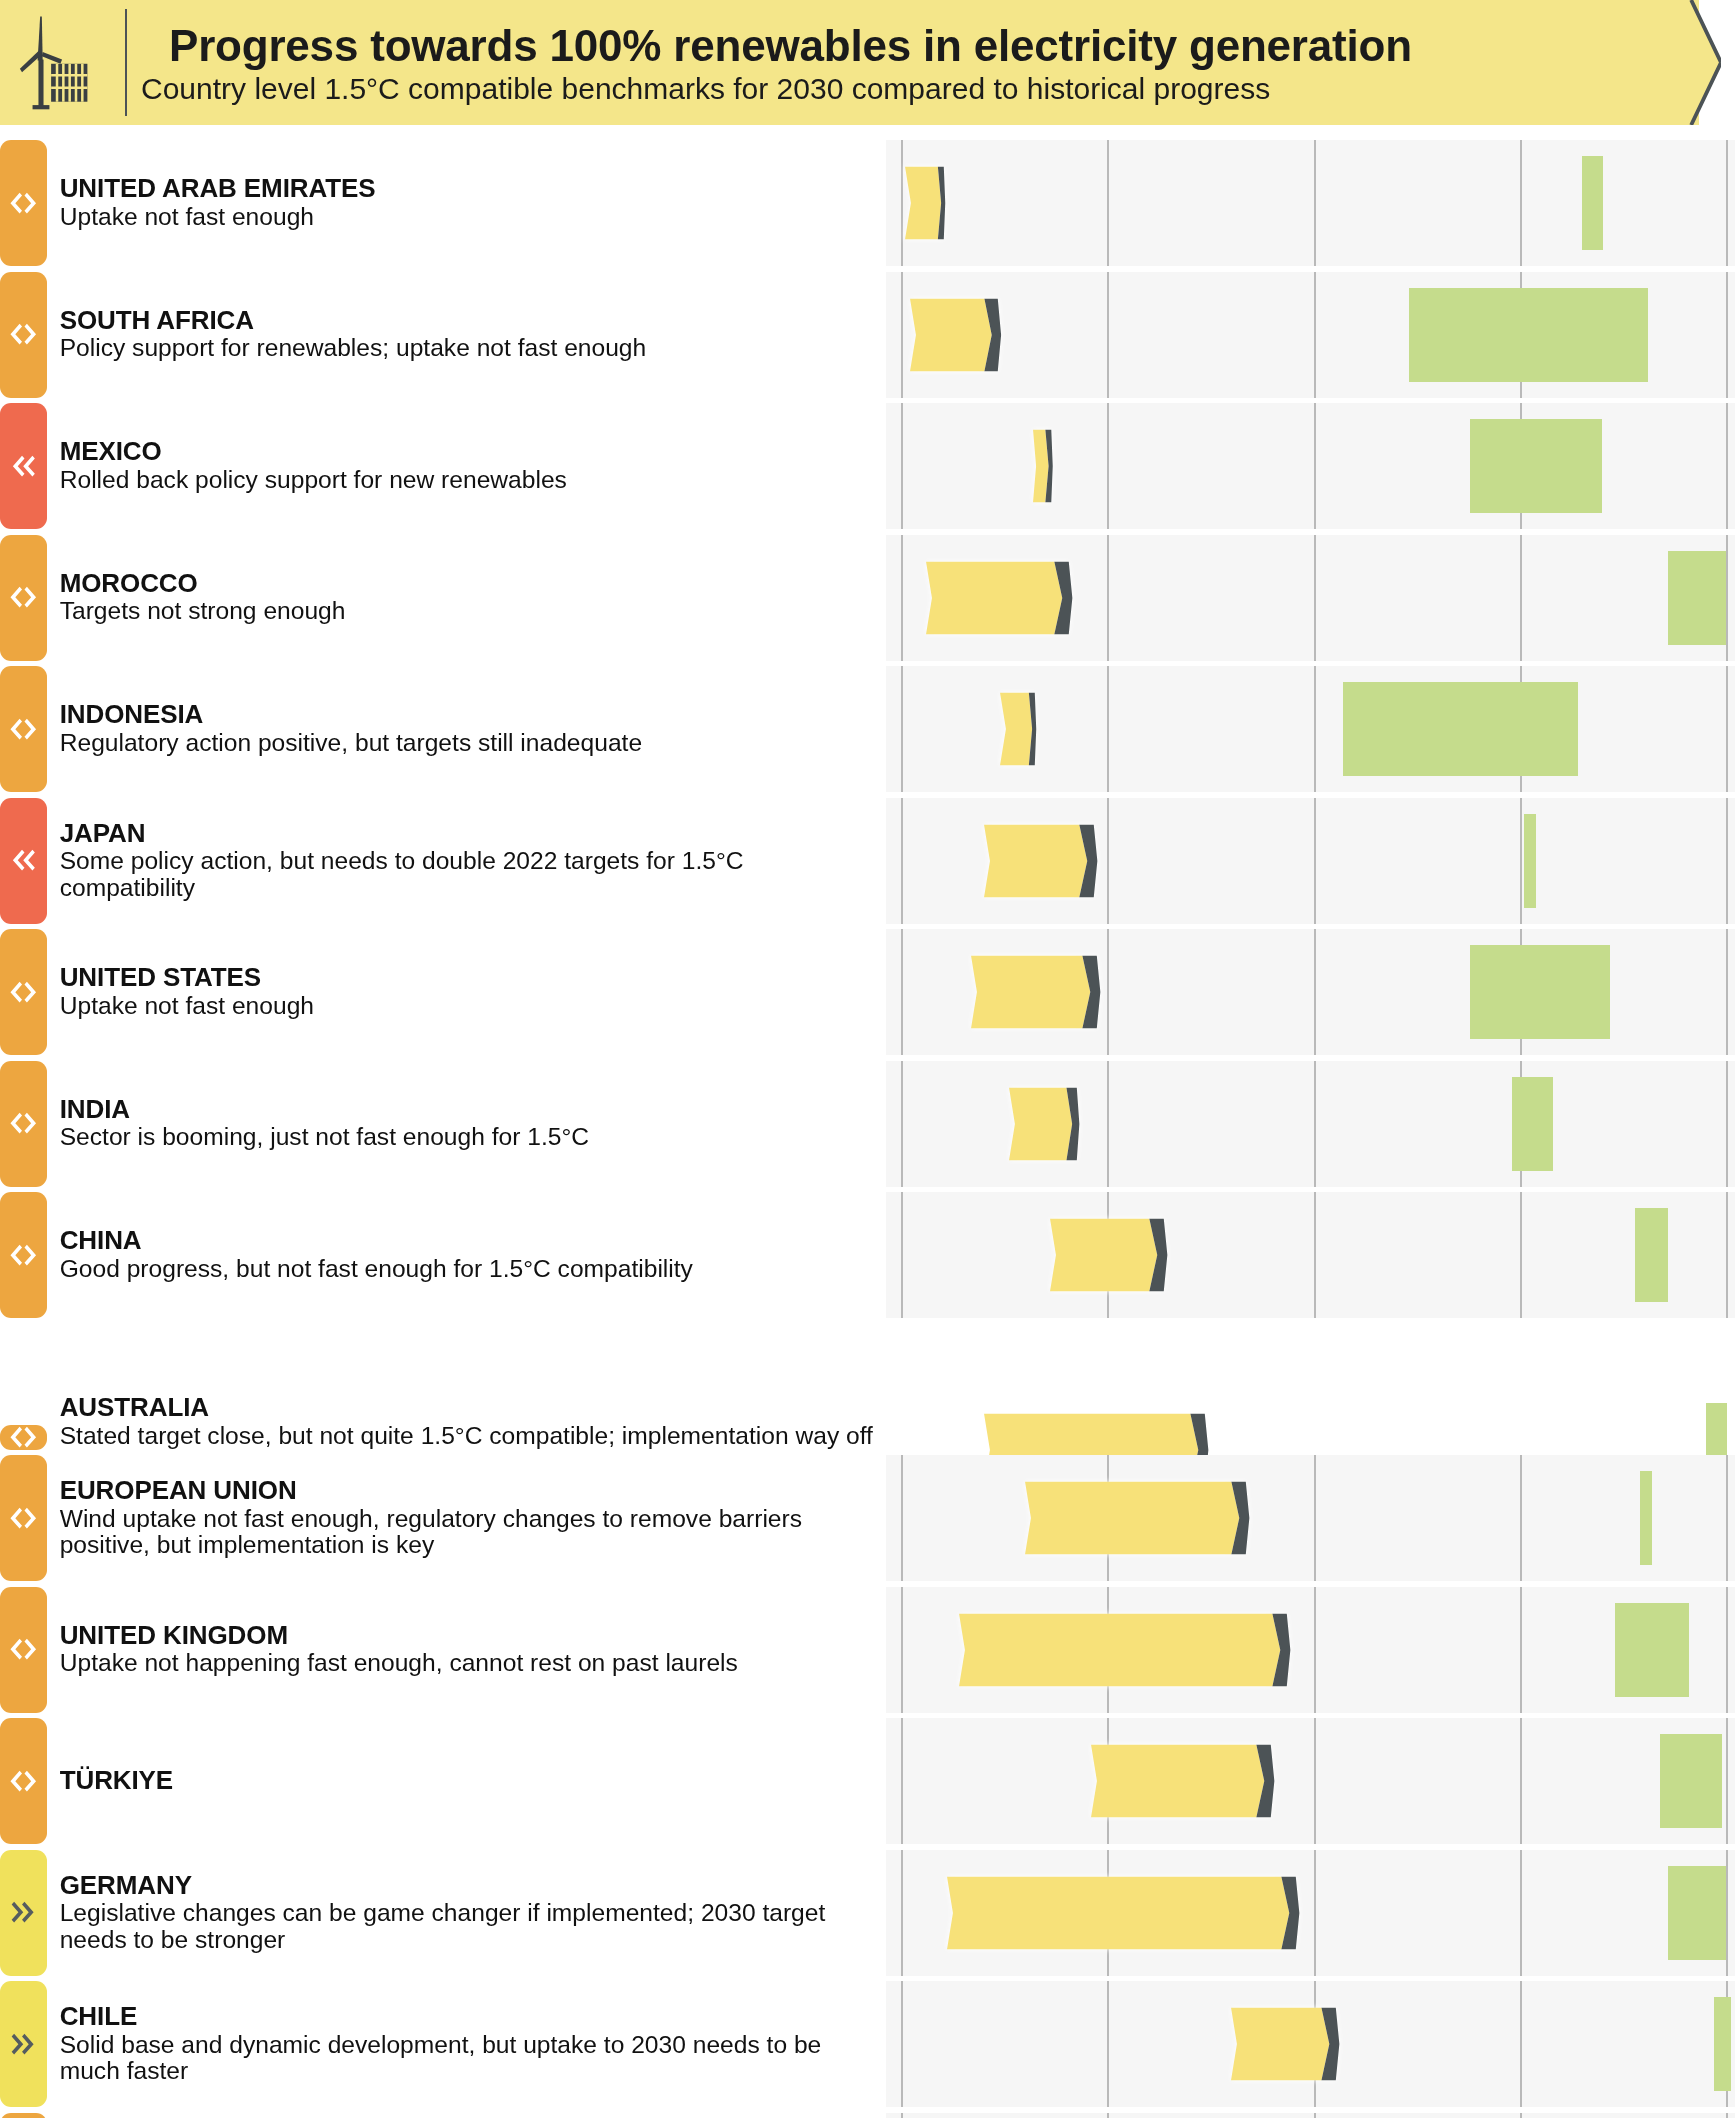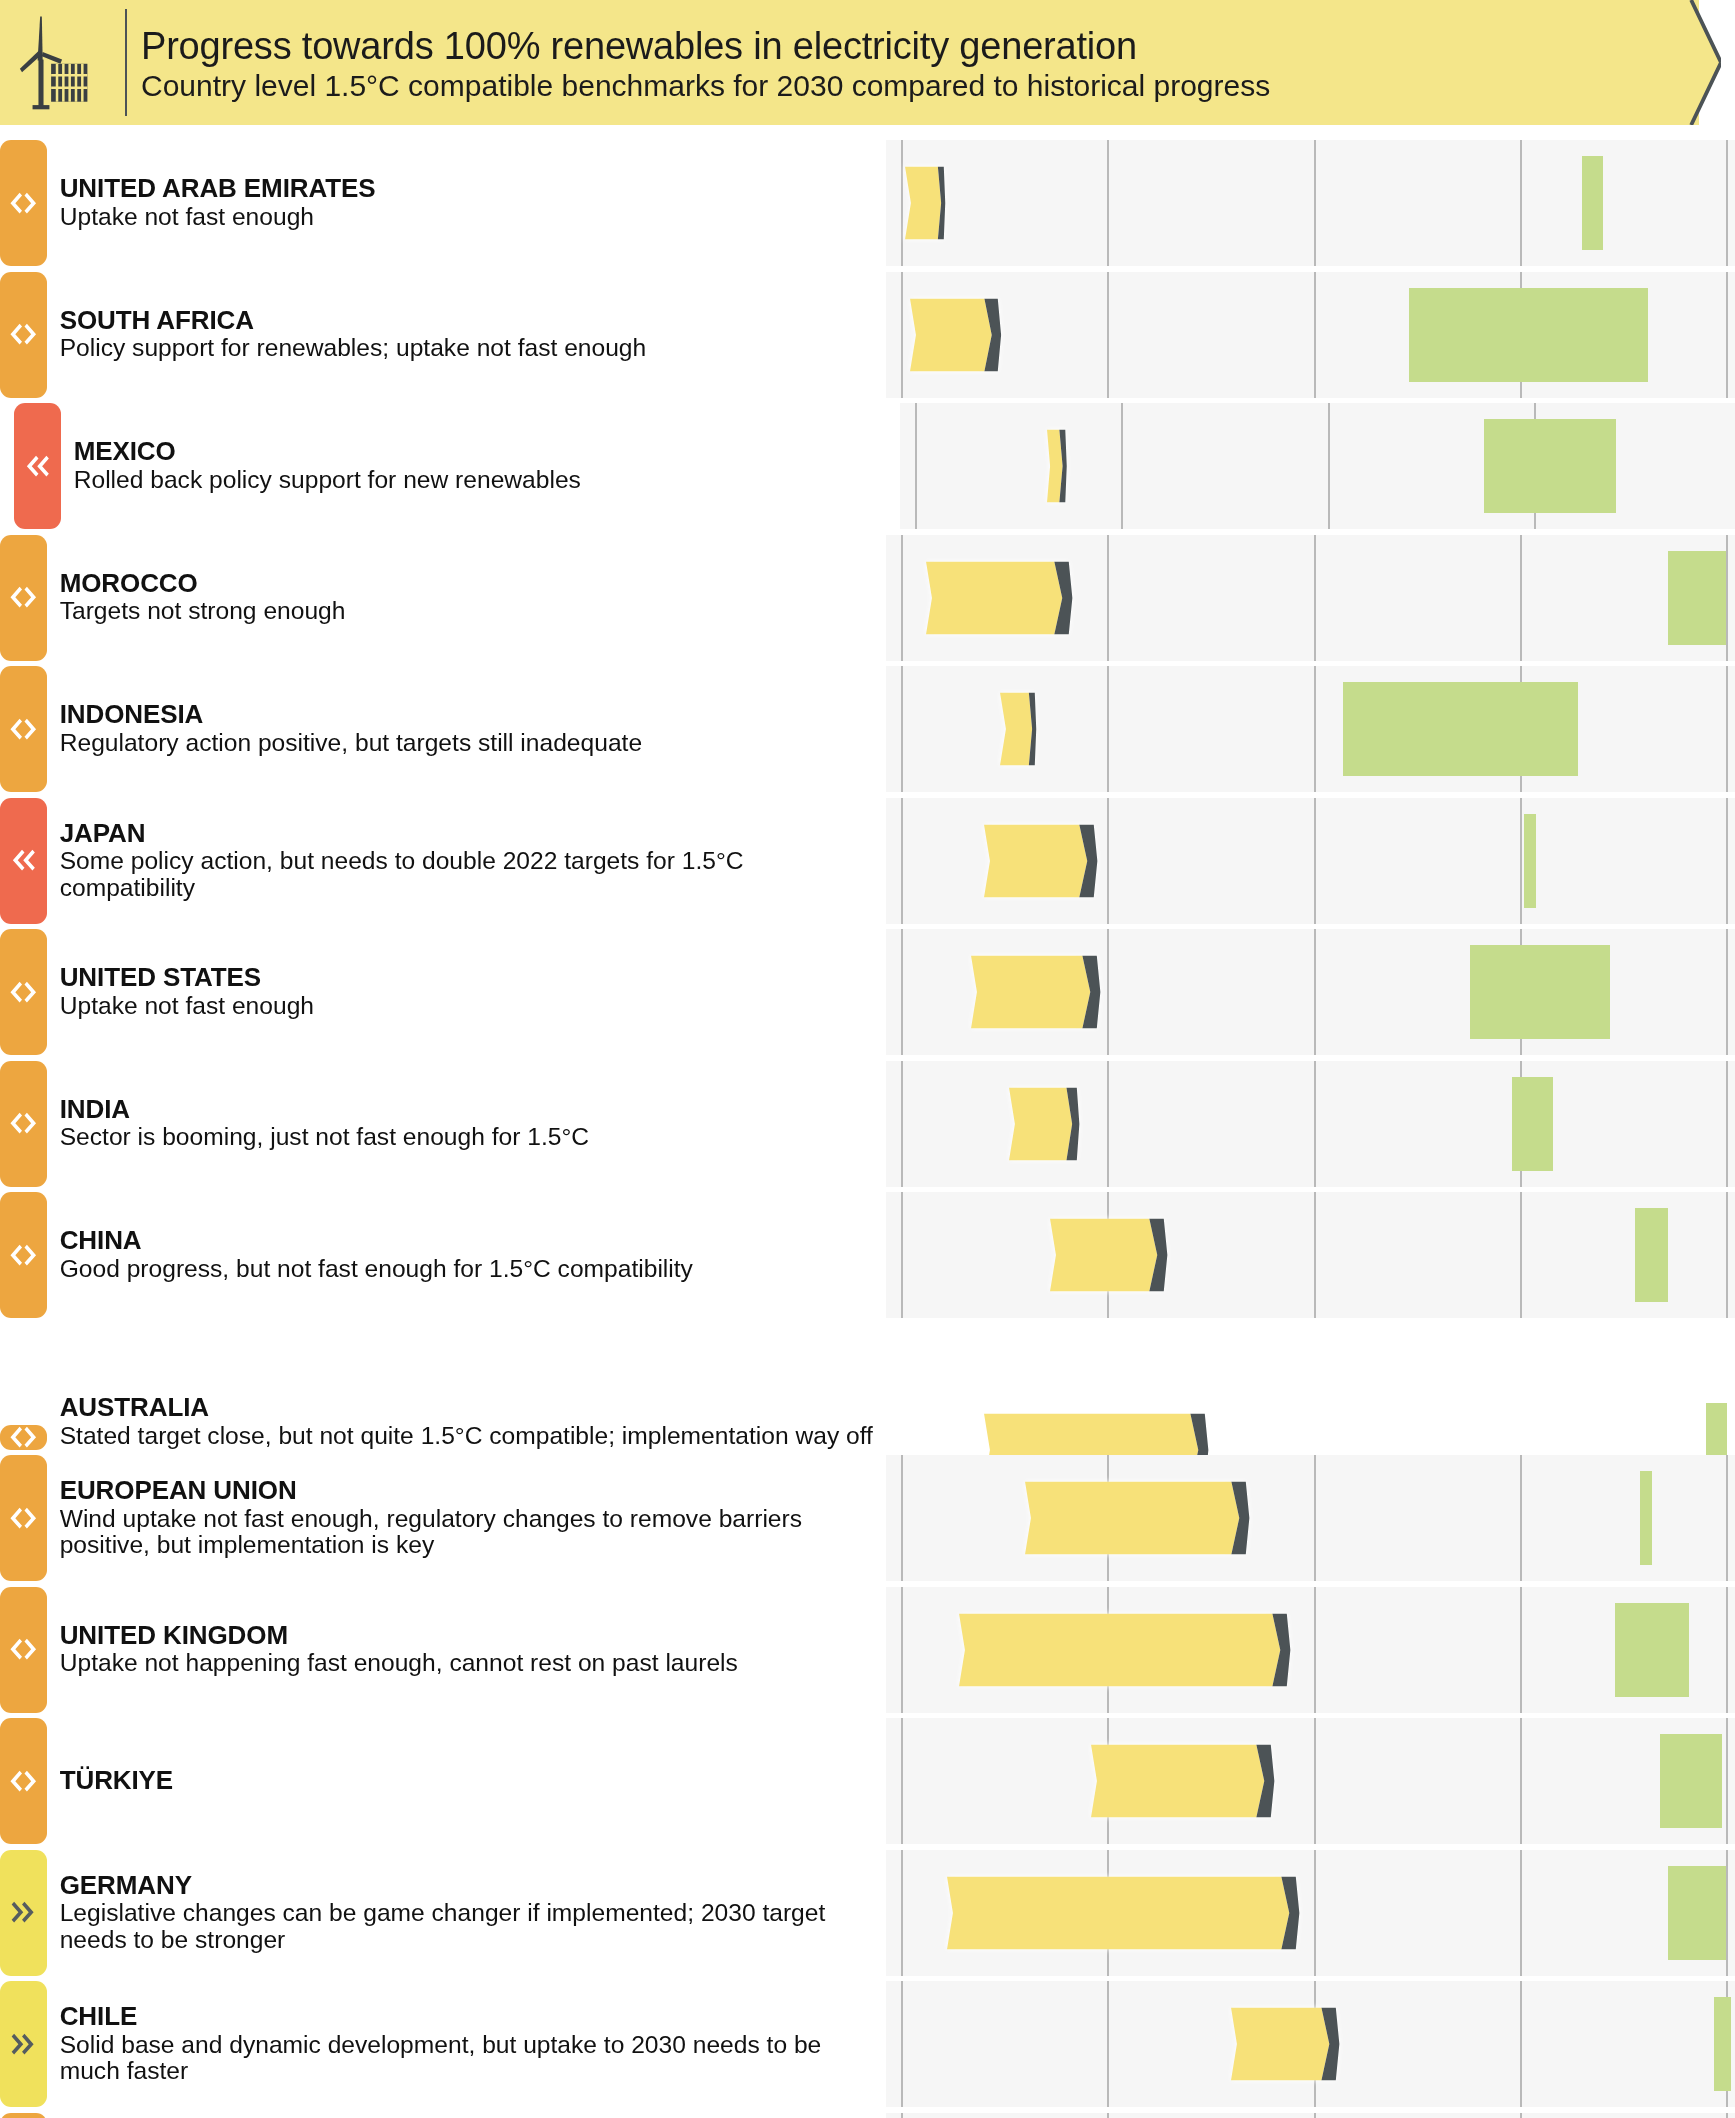--- a/index.html
+++ b/index.html
@@ -40,26 +40,27 @@
   }
   .header-text {
     flex: 1;
     padding-left: 16px;
     display: flex;
     flex-direction: column;
     justify-content: center;
     padding-top: 3.4px;
   }
   .header-title {
-    font-size: 38px;
-    font-weight: normal;
+    font-size: 44px;
+    font-weight: bold;
     color: #1b1b1b;
     letter-spacing: -0.2px;
     line-height: 1.08;
     white-space: nowrap;
+    margin-left: 28px;
   }
   .header-sub {
     font-size: 30px;
     color: #1b1b1b;
     line-height: 1.12;
     margin-top: 2.5px;
     white-space: nowrap;
   }
 
   
@@ -206,21 +207,21 @@
         <div class="gridline" style="left: 428px;"></div>
         <div class="gridline" style="left: 634px;"></div>
         <div class="gridline" style="left: 840px;"></div>
         <div class="bench-bar" style="left: 523px; width: 239px; height: 94px;"></div>
         <div class="hist-bar" style="left: 23.5px; width: 92px; height: 73px;"><svg width="92" height="73" viewBox="0 0 216.77139999999997 173" preserveAspectRatio="none">
        <path d="M0 0 L175.23 0 L192.57777 86.5 L175.23 173 L0 173 L14 86.5 Z" fill="#f7e179"></path>
        <path d="M175.23 0 L206.77139999999997 0 L214.65674999999996 86.5 L206.77139999999997 173 L175.23 173 L192.57777 86.5 Z" fill="#4c5356"></path>
      </svg></div>
       </div>
     </div>
-    <div class="row" style="height: 126px; padding-left: 14px;">
+    <div class="row" style="height: 126px;">
       <div class="status-chip" style="background: rgb(239, 106, 78);">
         <svg width="30.5" height="24.4" viewBox="0 0 100 80" class="chip-icon">
       <path d="M46 6 L54 15 L32 40 L54 65 L46 74 L16 40 Z" fill="#ffffff"></path>
       <path d="M80 6 L88 15 L66 40 L88 65 L80 74 L50 40 Z" fill="#ffffff"></path>
         </svg>
       </div>
       <div class="row-label">
         <div class="country-name">MEXICO</div>
         <div class="country-desc">Rolled back policy support for new renewables</div>
       </div>

